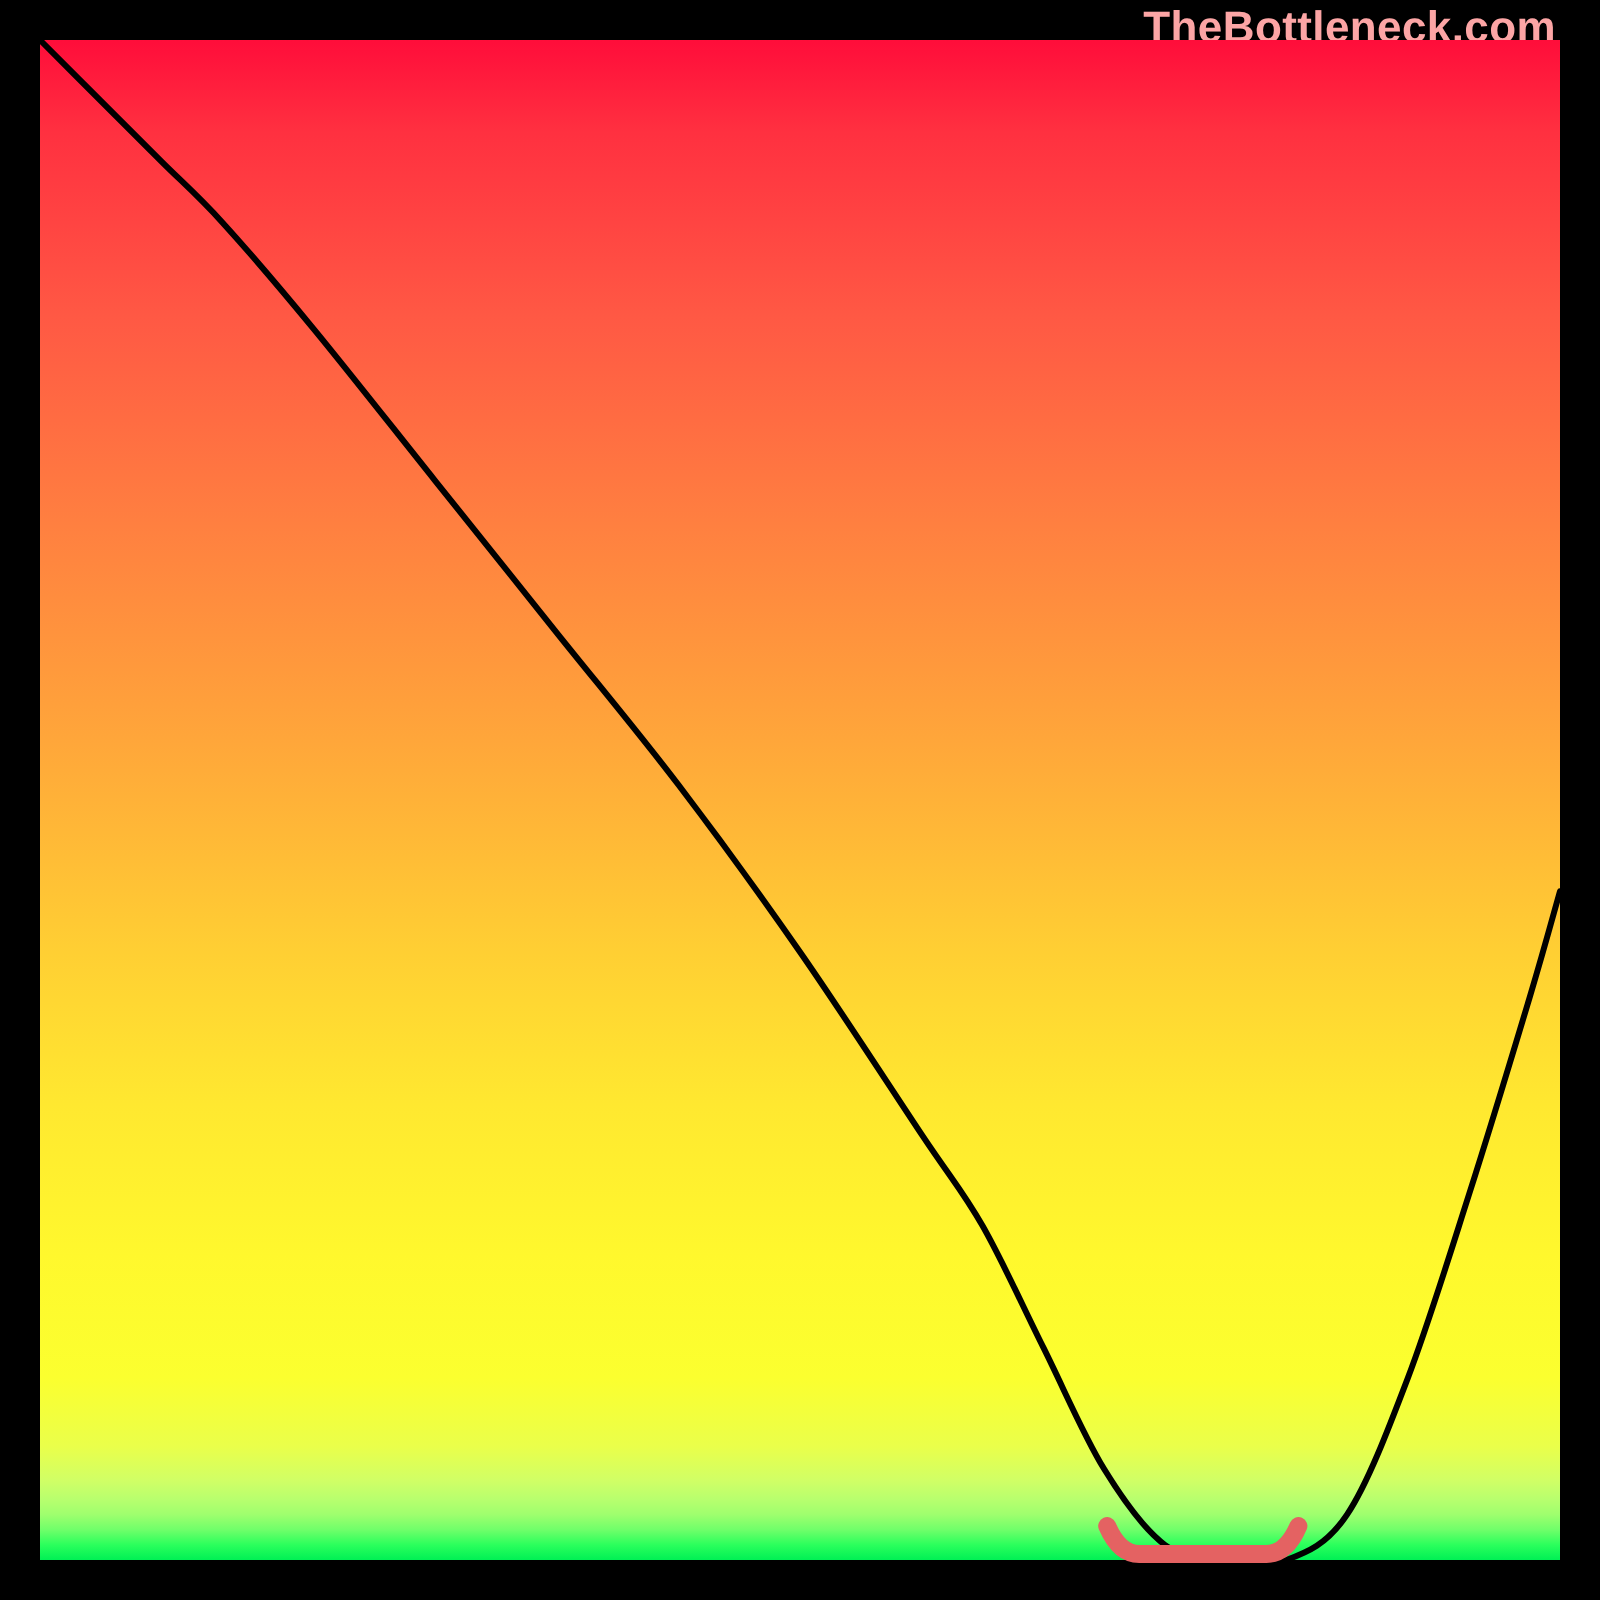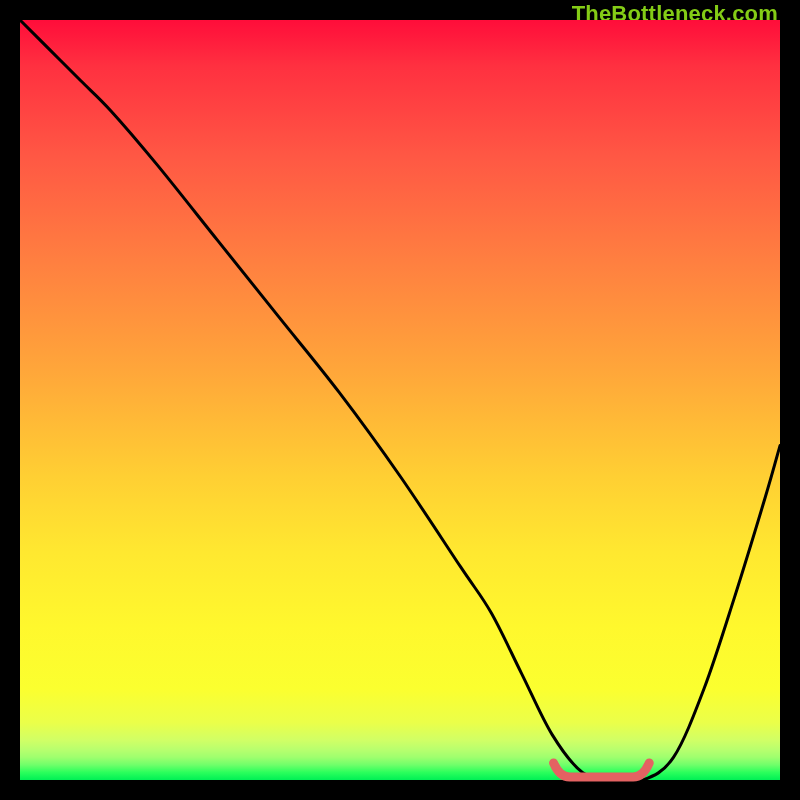--- a/index.html
+++ b/index.html
@@ -57,21 +57,21 @@
     height: 760px;
     overflow: visible;
   }
 
   .source-label {
     position: absolute;
     top: 1px;
     right: 22px;
     font-size: 22px;
     font-weight: 600;
-    color: #84cc16;
+    color: #fca5a5;
     letter-spacing: 0.2px;
   }
 </style>
 </head>
 <body>
 
 <div class="source-label">TheBottleneck.com</div>
 
 <div class="frame">
 

